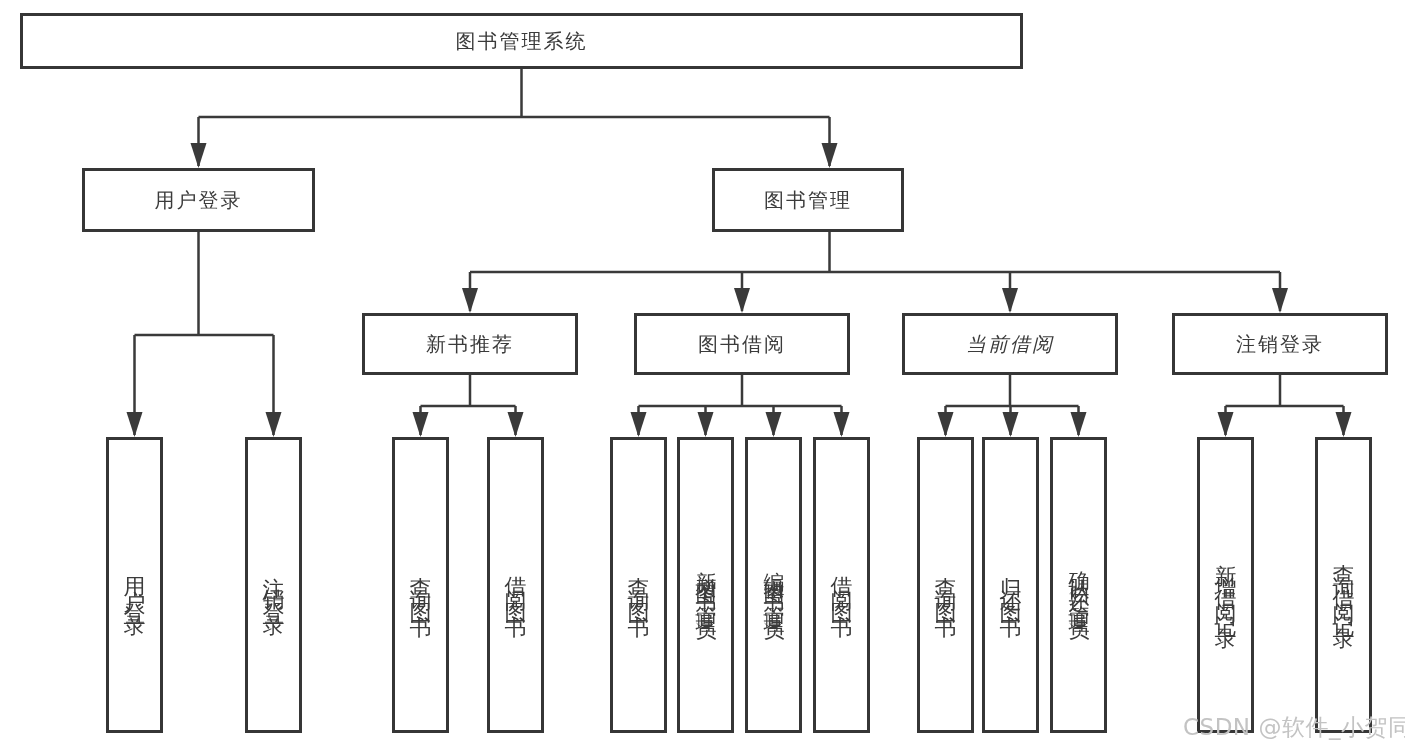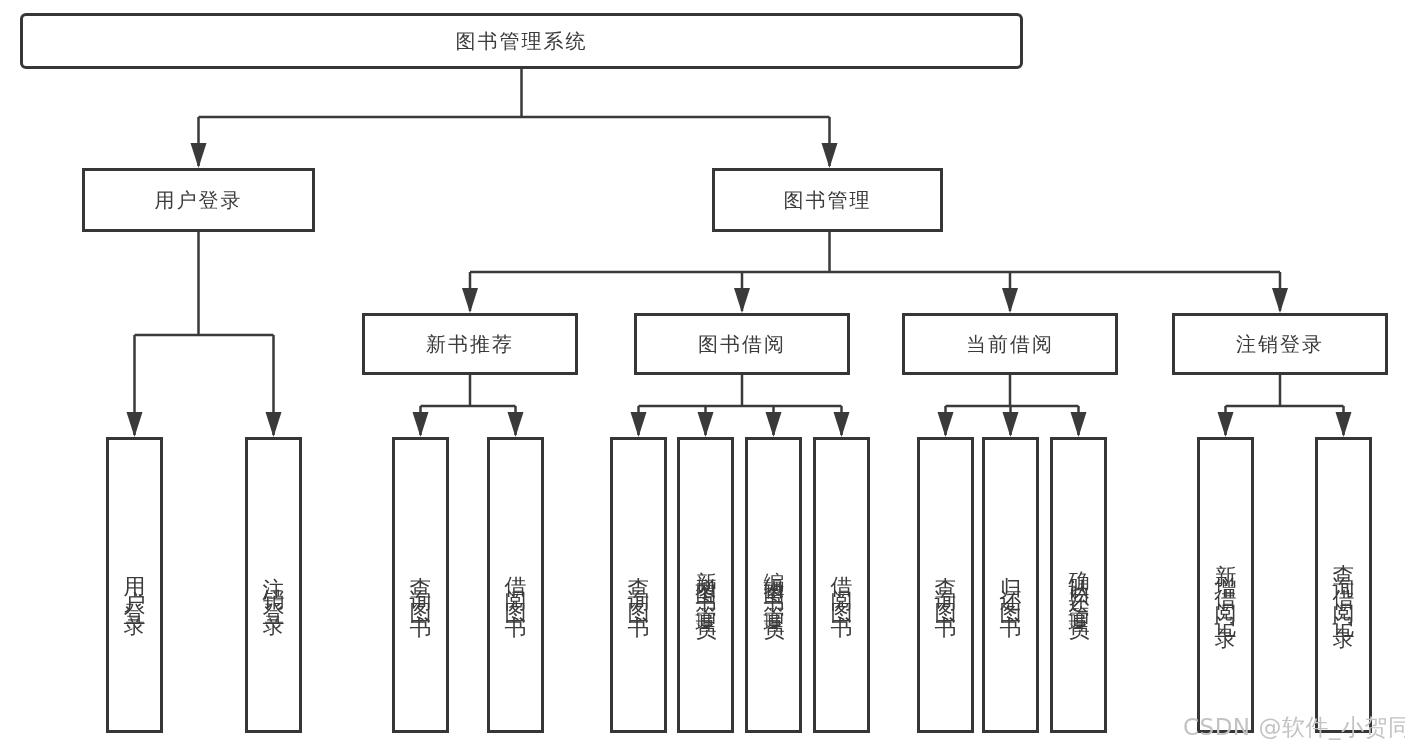--- a/index.html
+++ b/index.html
@@ -89,38 +89,38 @@
       <polygon points="765.5,412 781.5,412 773.5,437"></polygon>
       <polygon points="833.5,412 849.5,412 841.5,437"></polygon>
       <polygon points="937.5,412 953.5,412 945.5,437"></polygon>
       <polygon points="1002.5,412 1018.5,412 1010.5,437"></polygon>
       <polygon points="1070.5,412 1086.5,412 1078.5,437"></polygon>
       <polygon points="1217.5,412 1233.5,412 1225.5,437"></polygon>
       <polygon points="1335.5,412 1351.5,412 1343.5,437"></polygon>
     </g>
   </svg>
 
-  <div class="node" style="left:20px; top:13px; width:1003px; height:56px;border-radius:6px;">
+  <div class="node" style="left:20px; top:13px; width:1003px; height:56px;">
     <span class="root-label">图书管理系统</span>
   </div>
 
   <div class="node" style="left:82px; top:168px; width:233px; height:64px;">
     <span class="h-label">用户登录</span>
   </div>
-  <div class="node" style="left:712px; top:168px; width:231px; height:64px;">
+  <div class="node" style="left:712px; top:168px; width:192px; height:64px;">
     <span class="h-label">图书管理</span>
   </div>
 
   <div class="node" style="left:362px; top:313px; width:216px; height:62px;">
     <span class="h-label">新书推荐</span>
   </div>
   <div class="node" style="left:634px; top:313px; width:216px; height:62px;text-align:right;">
     <span class="h-label">图书借阅</span>
   </div>
-  <div class="node" style="left:902px; top:313px; width:216px; height:62px;">
+  <div class="node" style="left:902px; top:313px; width:216px; height:62px;font-style:italic;">
     <span class="h-label">当前借阅</span>
   </div>
   <div class="node" style="left:1172px; top:313px; width:216px; height:62px;">
     <span class="h-label">注销登录</span>
   </div>
 
   <div class="node leaf" style="left:106px; top:437px; width:57px; height:296px;">
     <span class="v-label">用户登录</span>
   </div>
   <div class="node leaf" style="left:245px; top:437px; width:57px; height:296px;">

